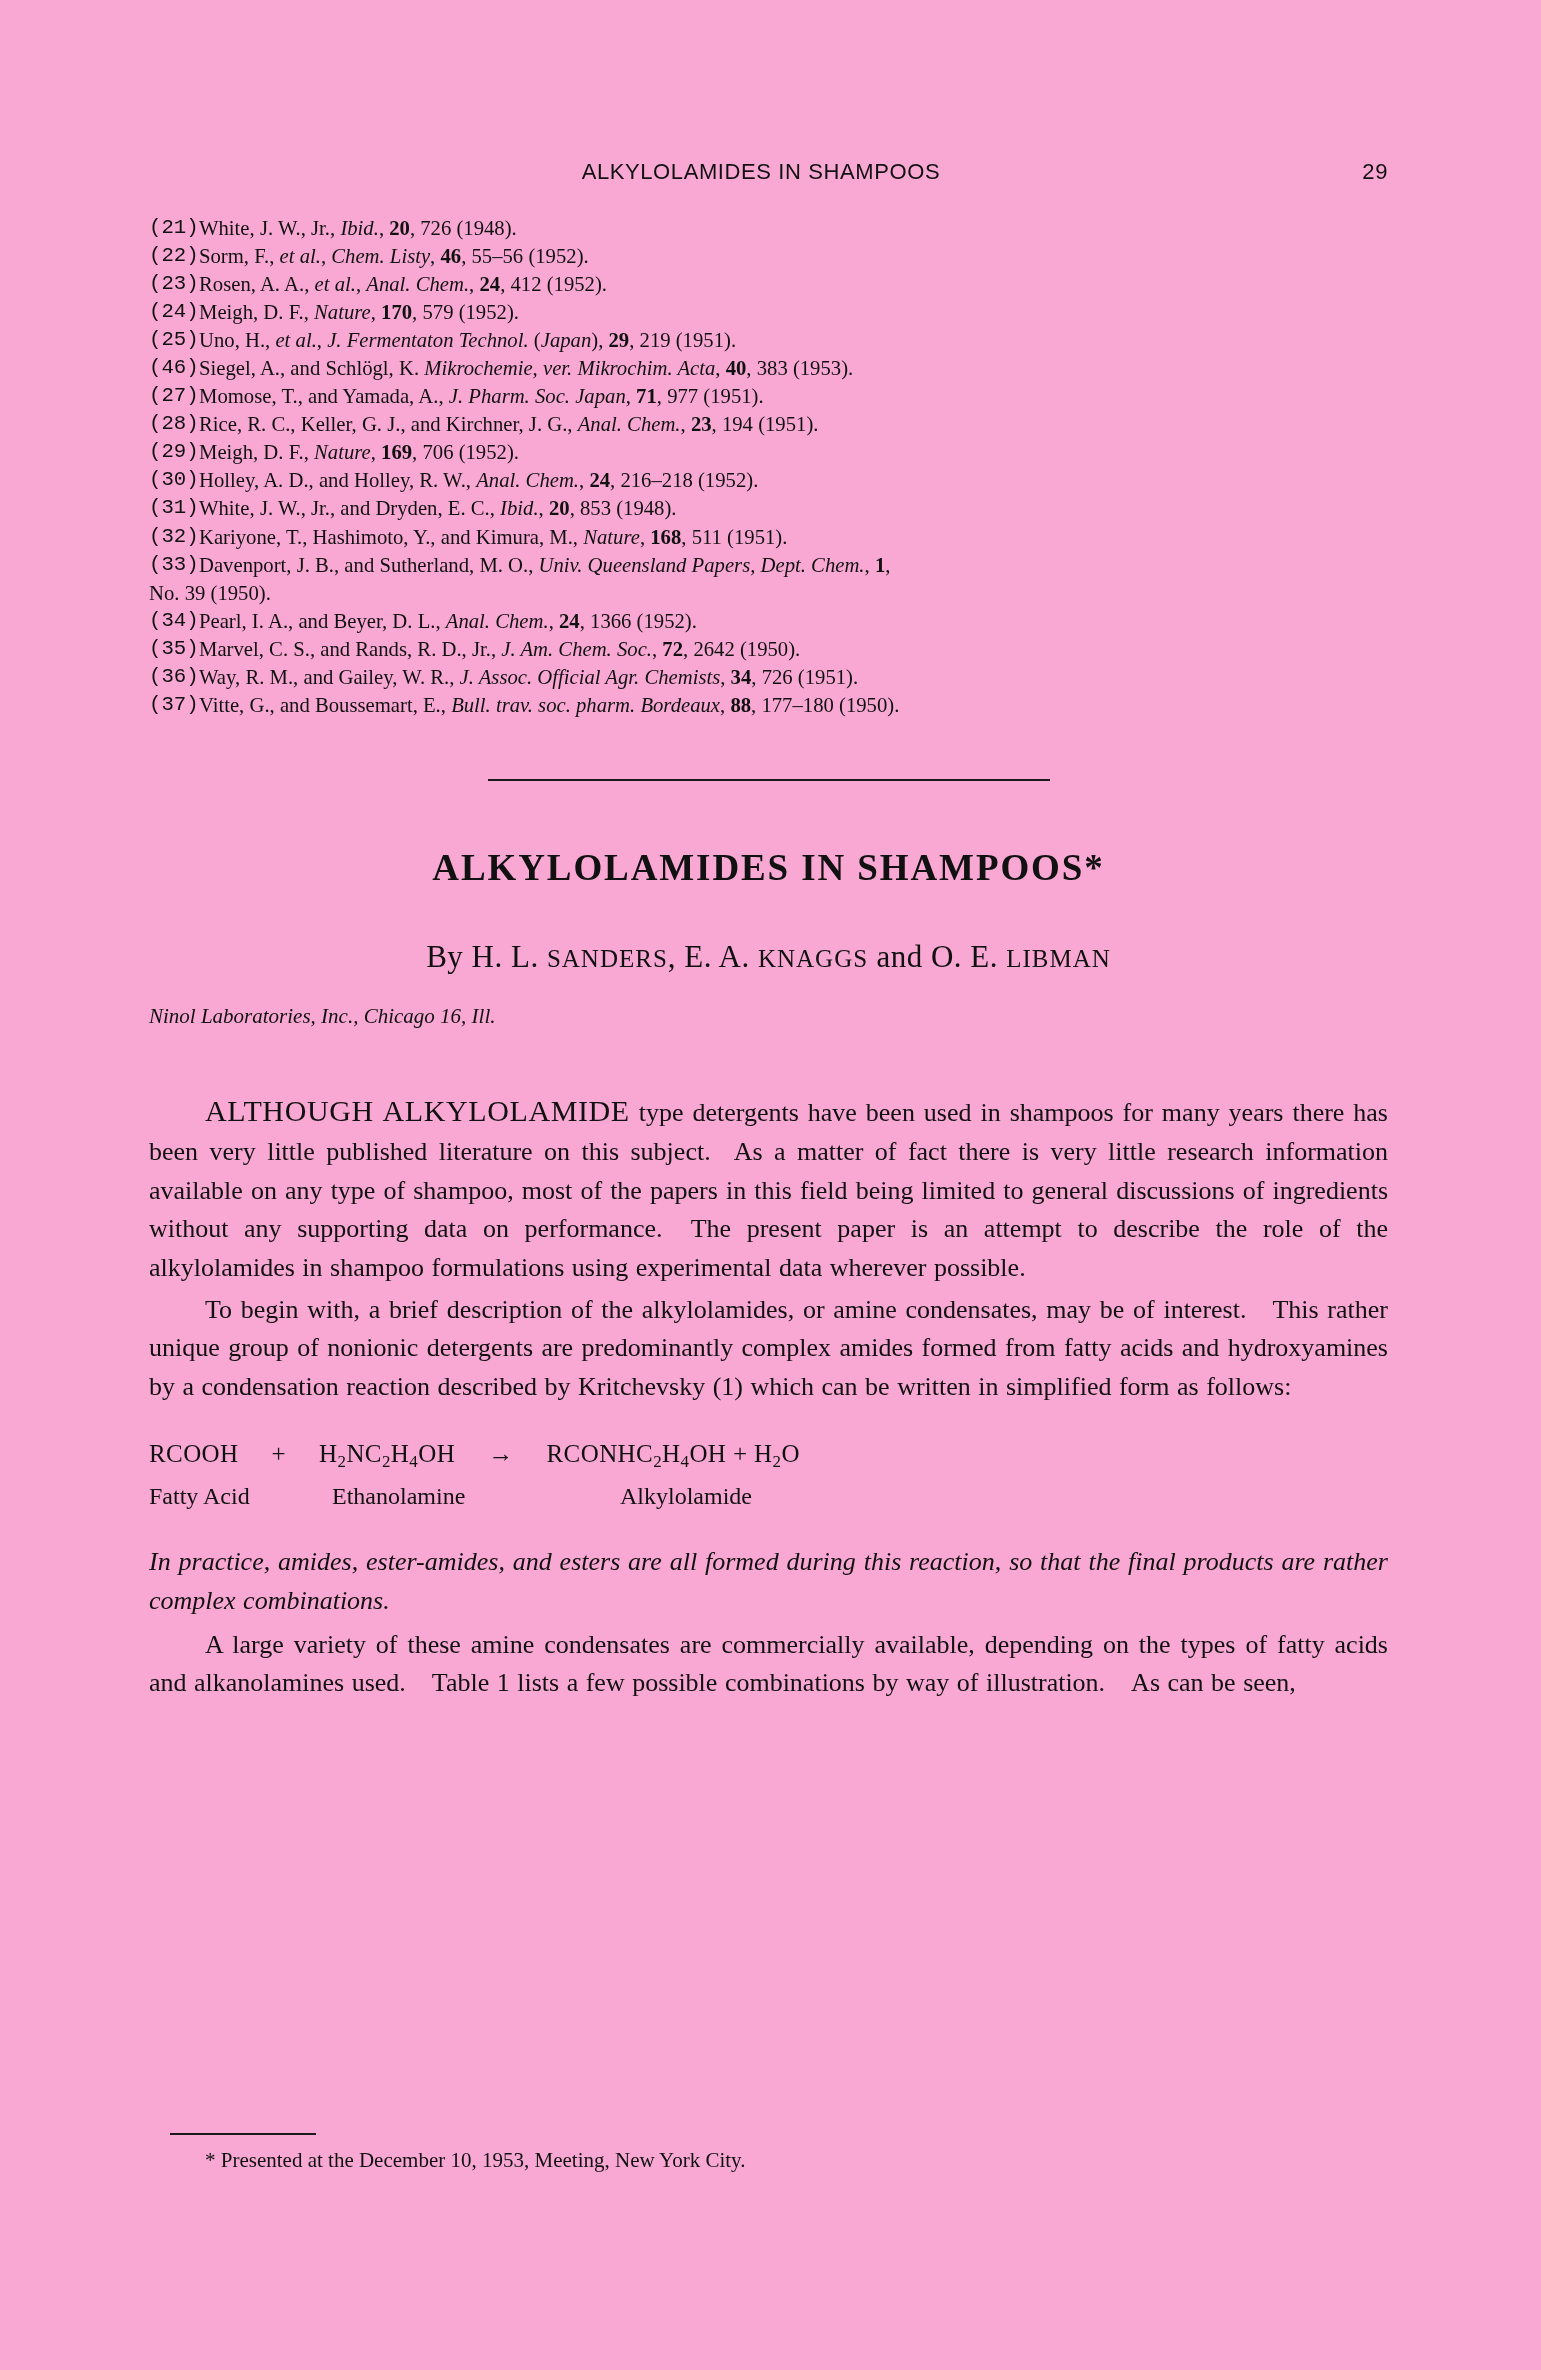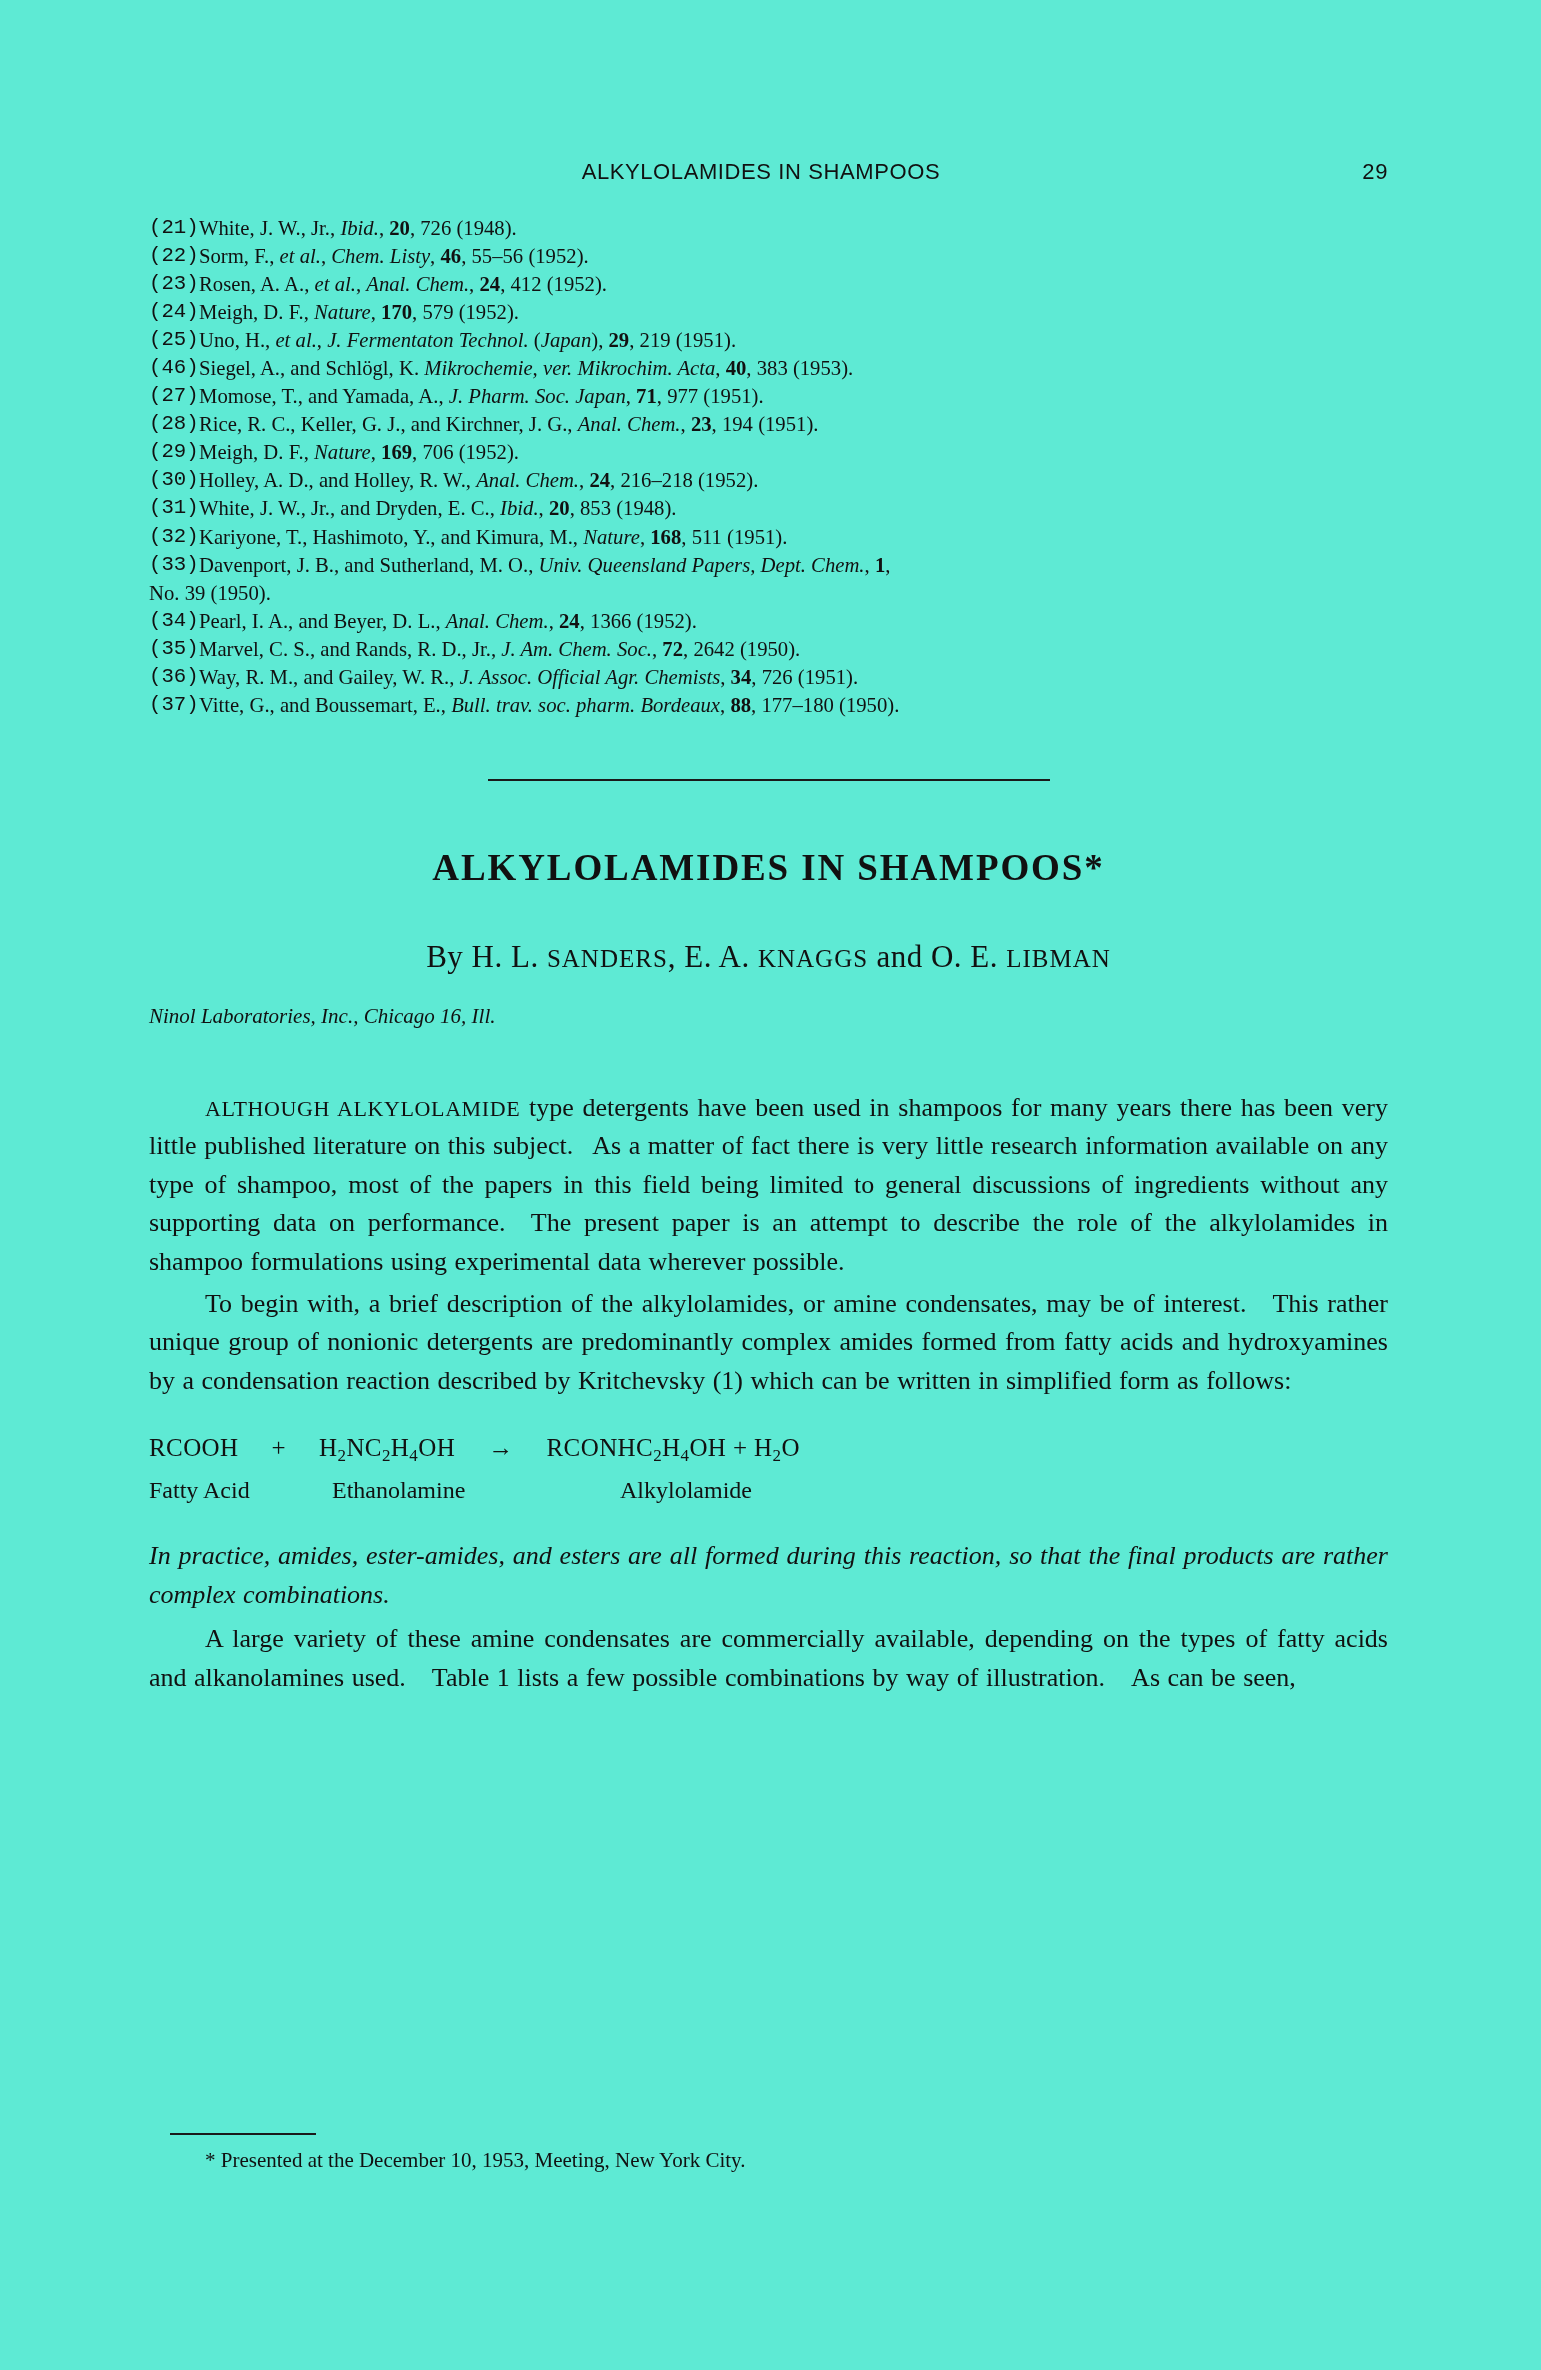--- a/index.html
+++ b/index.html
@@ -13,21 +13,21 @@
     position: relative;
     font-family: "Liberation Serif", serif;
     color: #111111;
     overflow: hidden;
   }
   .page {
     position: absolute;
     left: 0; top: 0;
     width: 1542px;
     height: 2371px;
-    background: #5eead4;
+    background: #f9a8d4;
   }
   .content {
     position: absolute;
     left: 149px;
     top: 159px;
     width: 1239px;
   }
 
   
   .runhead {
@@ -115,21 +115,21 @@
     text-indent: 56px;
     word-spacing: 1px;
   }
   .para.first {
     margin-top: 60px;
   }
   .para.tight {
     margin-top: 3.8px;
   }
   .para .smallcaps {
-    font-size: 22px;
+    font-size: 30px;
     letter-spacing: 0.6px;
   }
 
   
   .equation {
     margin-top: 29px;
     font-size: 25px;
     line-height: 1.5;
   }
   .eq-line1 {

